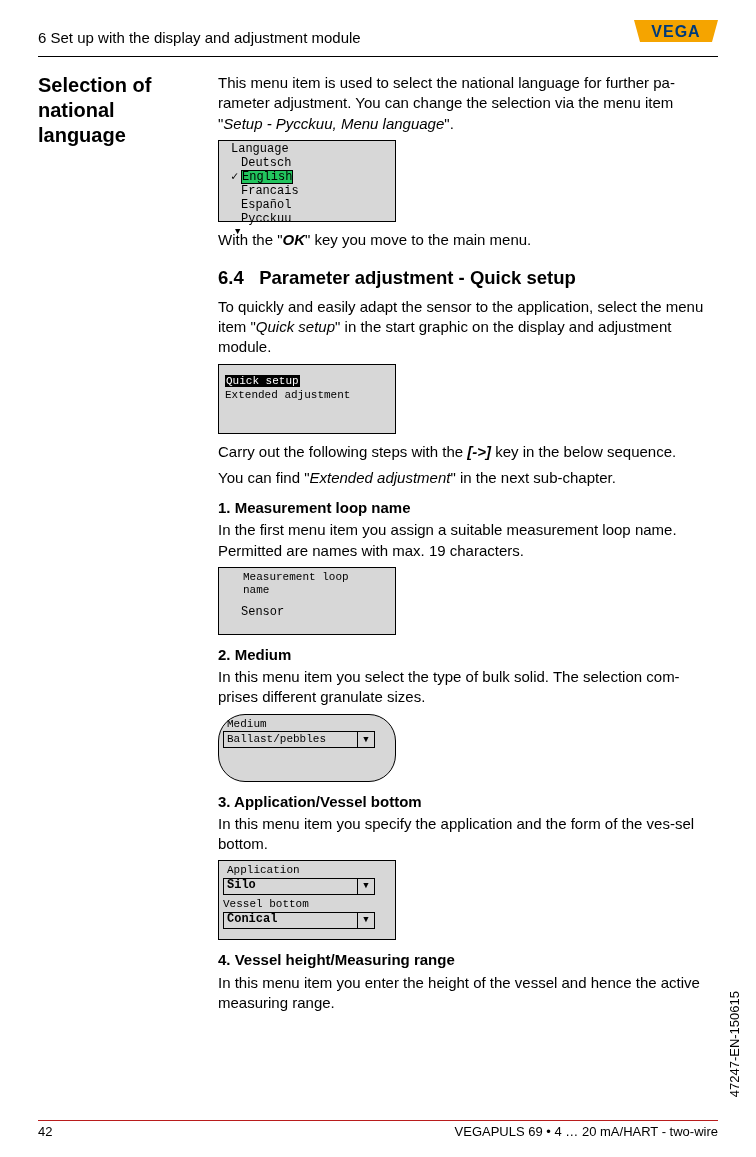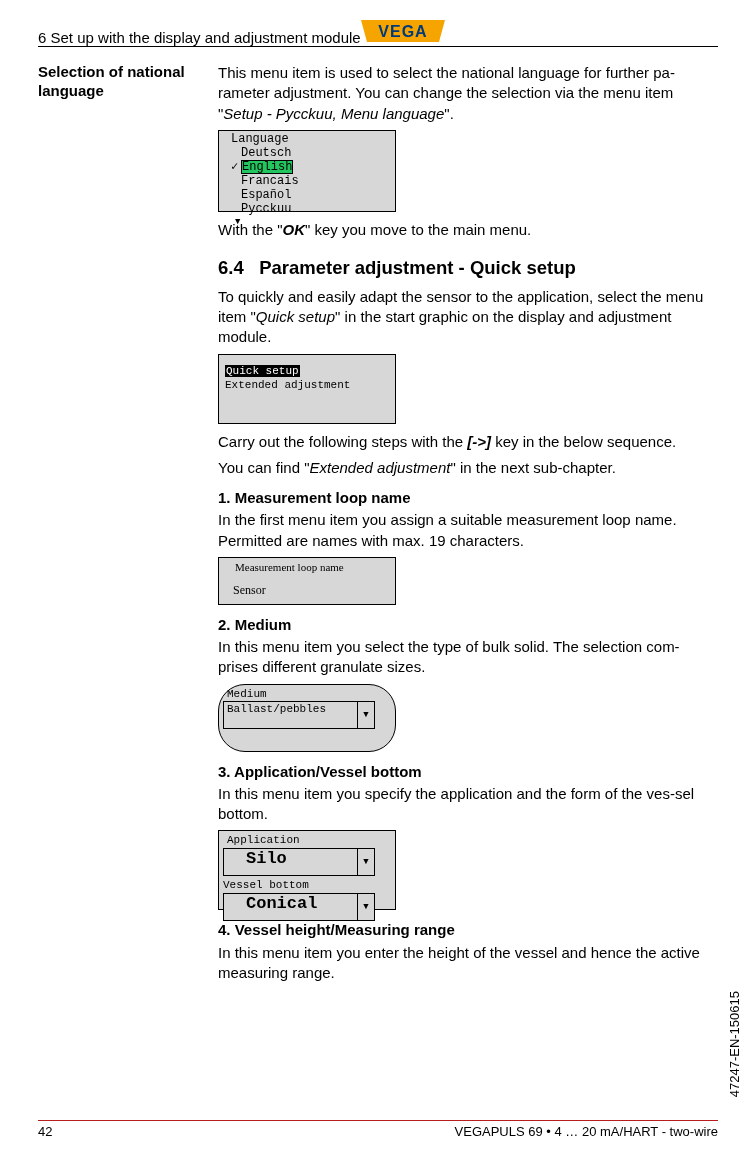--- a/index.html
+++ b/index.html
@@ -13,42 +13,43 @@
   }
   .page {
     position: relative;
     width: 756px;
     height: 1157px;
     box-sizing: border-box;
     padding: 20px 38px 0 38px;
   }
   .header-row {
     display: flex;
+    justify-content: space-between;
     align-items: flex-end;
     border-bottom: 1.5px solid #000;
-    padding-bottom: 0;
+    padding-bottom: 10px;
   }
   .header-left {
     font-size: 15px;
   }
   .logo {
     height: 22px;
   }
   .body-area {
     display: flex;
     margin-top: 16px;
   }
   .margin-col {
     width: 180px;
     flex-shrink: 0;
     padding-right: 10px;
     box-sizing: border-box;
   }
   .margin-label {
-    font-size: 15px;
+    font-size: 20px;
     font-weight: bold;
     line-height: 1.25;
   }
   .main-col {
     flex: 1;
     font-size: 15px;
     line-height: 1.35;
   }
   .main-col p {
     margin: 0 0 6px 0;
@@ -114,51 +115,50 @@
     background: #000;
     color: #fff;
     padding: 0 1px;
     font-size: 11px;
   }
   .lcd-quick .line2 {
     font-size: 11px;
   }
   .lcd-mloop {
     width: 178px;
-    height: 48px;
-    padding: 2px 12px;
-    font-family: Liberation Serif, serif;
+    height: 68px;
+    padding: 2px 20px;
   }
   .lcd-mloop .val {
     padding-top: 10px;
     padding-left: 2px;
   }
   .lcd-medium {
     width: 178px;
     height: 68px;
     padding: 2px 4px;
     border-radius: 27px;
   }
   .dropdown {
     display: flex;
     border: 1.5px solid #000;
     background: #d7d7d7;
-    height: 28px;
+    height: 17px;
     width: 152px;
     margin-top: 1px;
     box-sizing: border-box;
   }
   .dropdown .dd-label {
     flex: 1;
     font-size: 11px;
     padding: 1px 3px 0 3px;
     overflow: hidden;
     white-space: nowrap;
   }
-  .dropdown .dd-label.bold { font-weight: bold; font-size: 17px; padding-top:0px;margin-left:19px;}
+  .dropdown .dd-label.bold { font-weight: bold; font-size: 12px; padding-top:0px;}
   .dropdown .dd-arrow {
     width: 16px;
     border-left: 1.5px solid #000;
     display: flex;
     align-items: center;
     justify-content: center;
     font-size: 9px;
   }
   .lcd-app {
     width: 178px;

